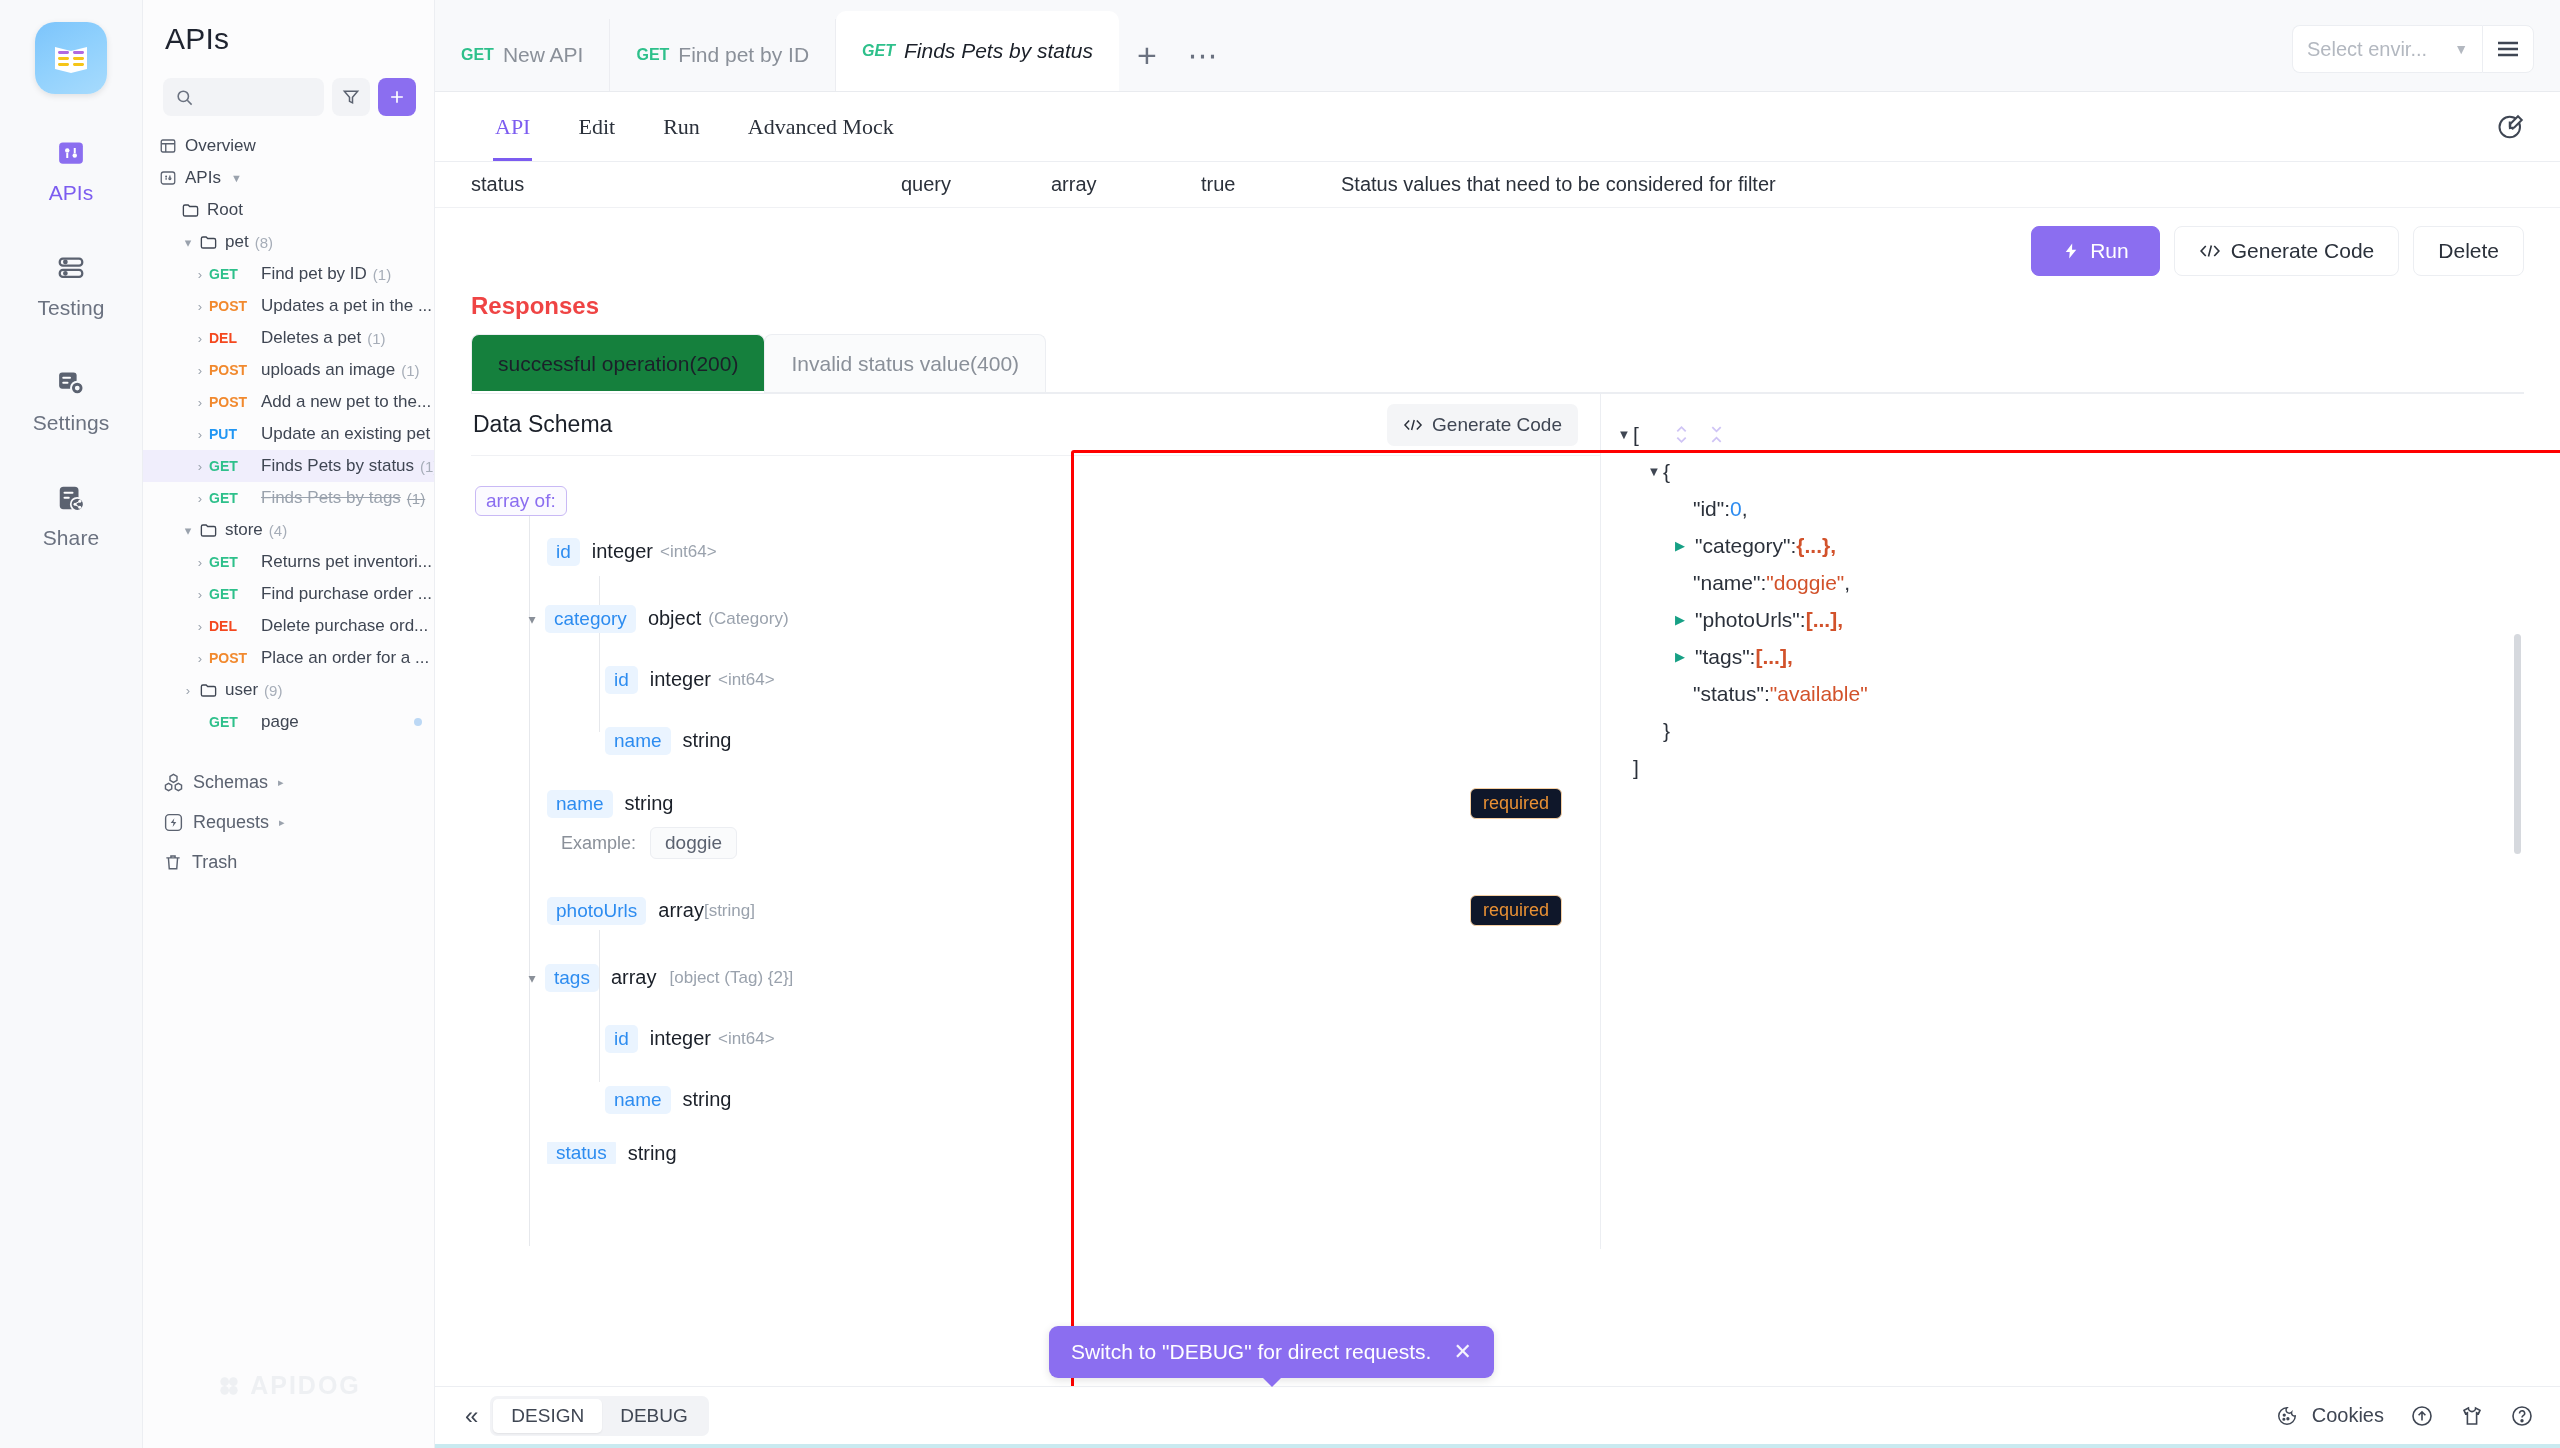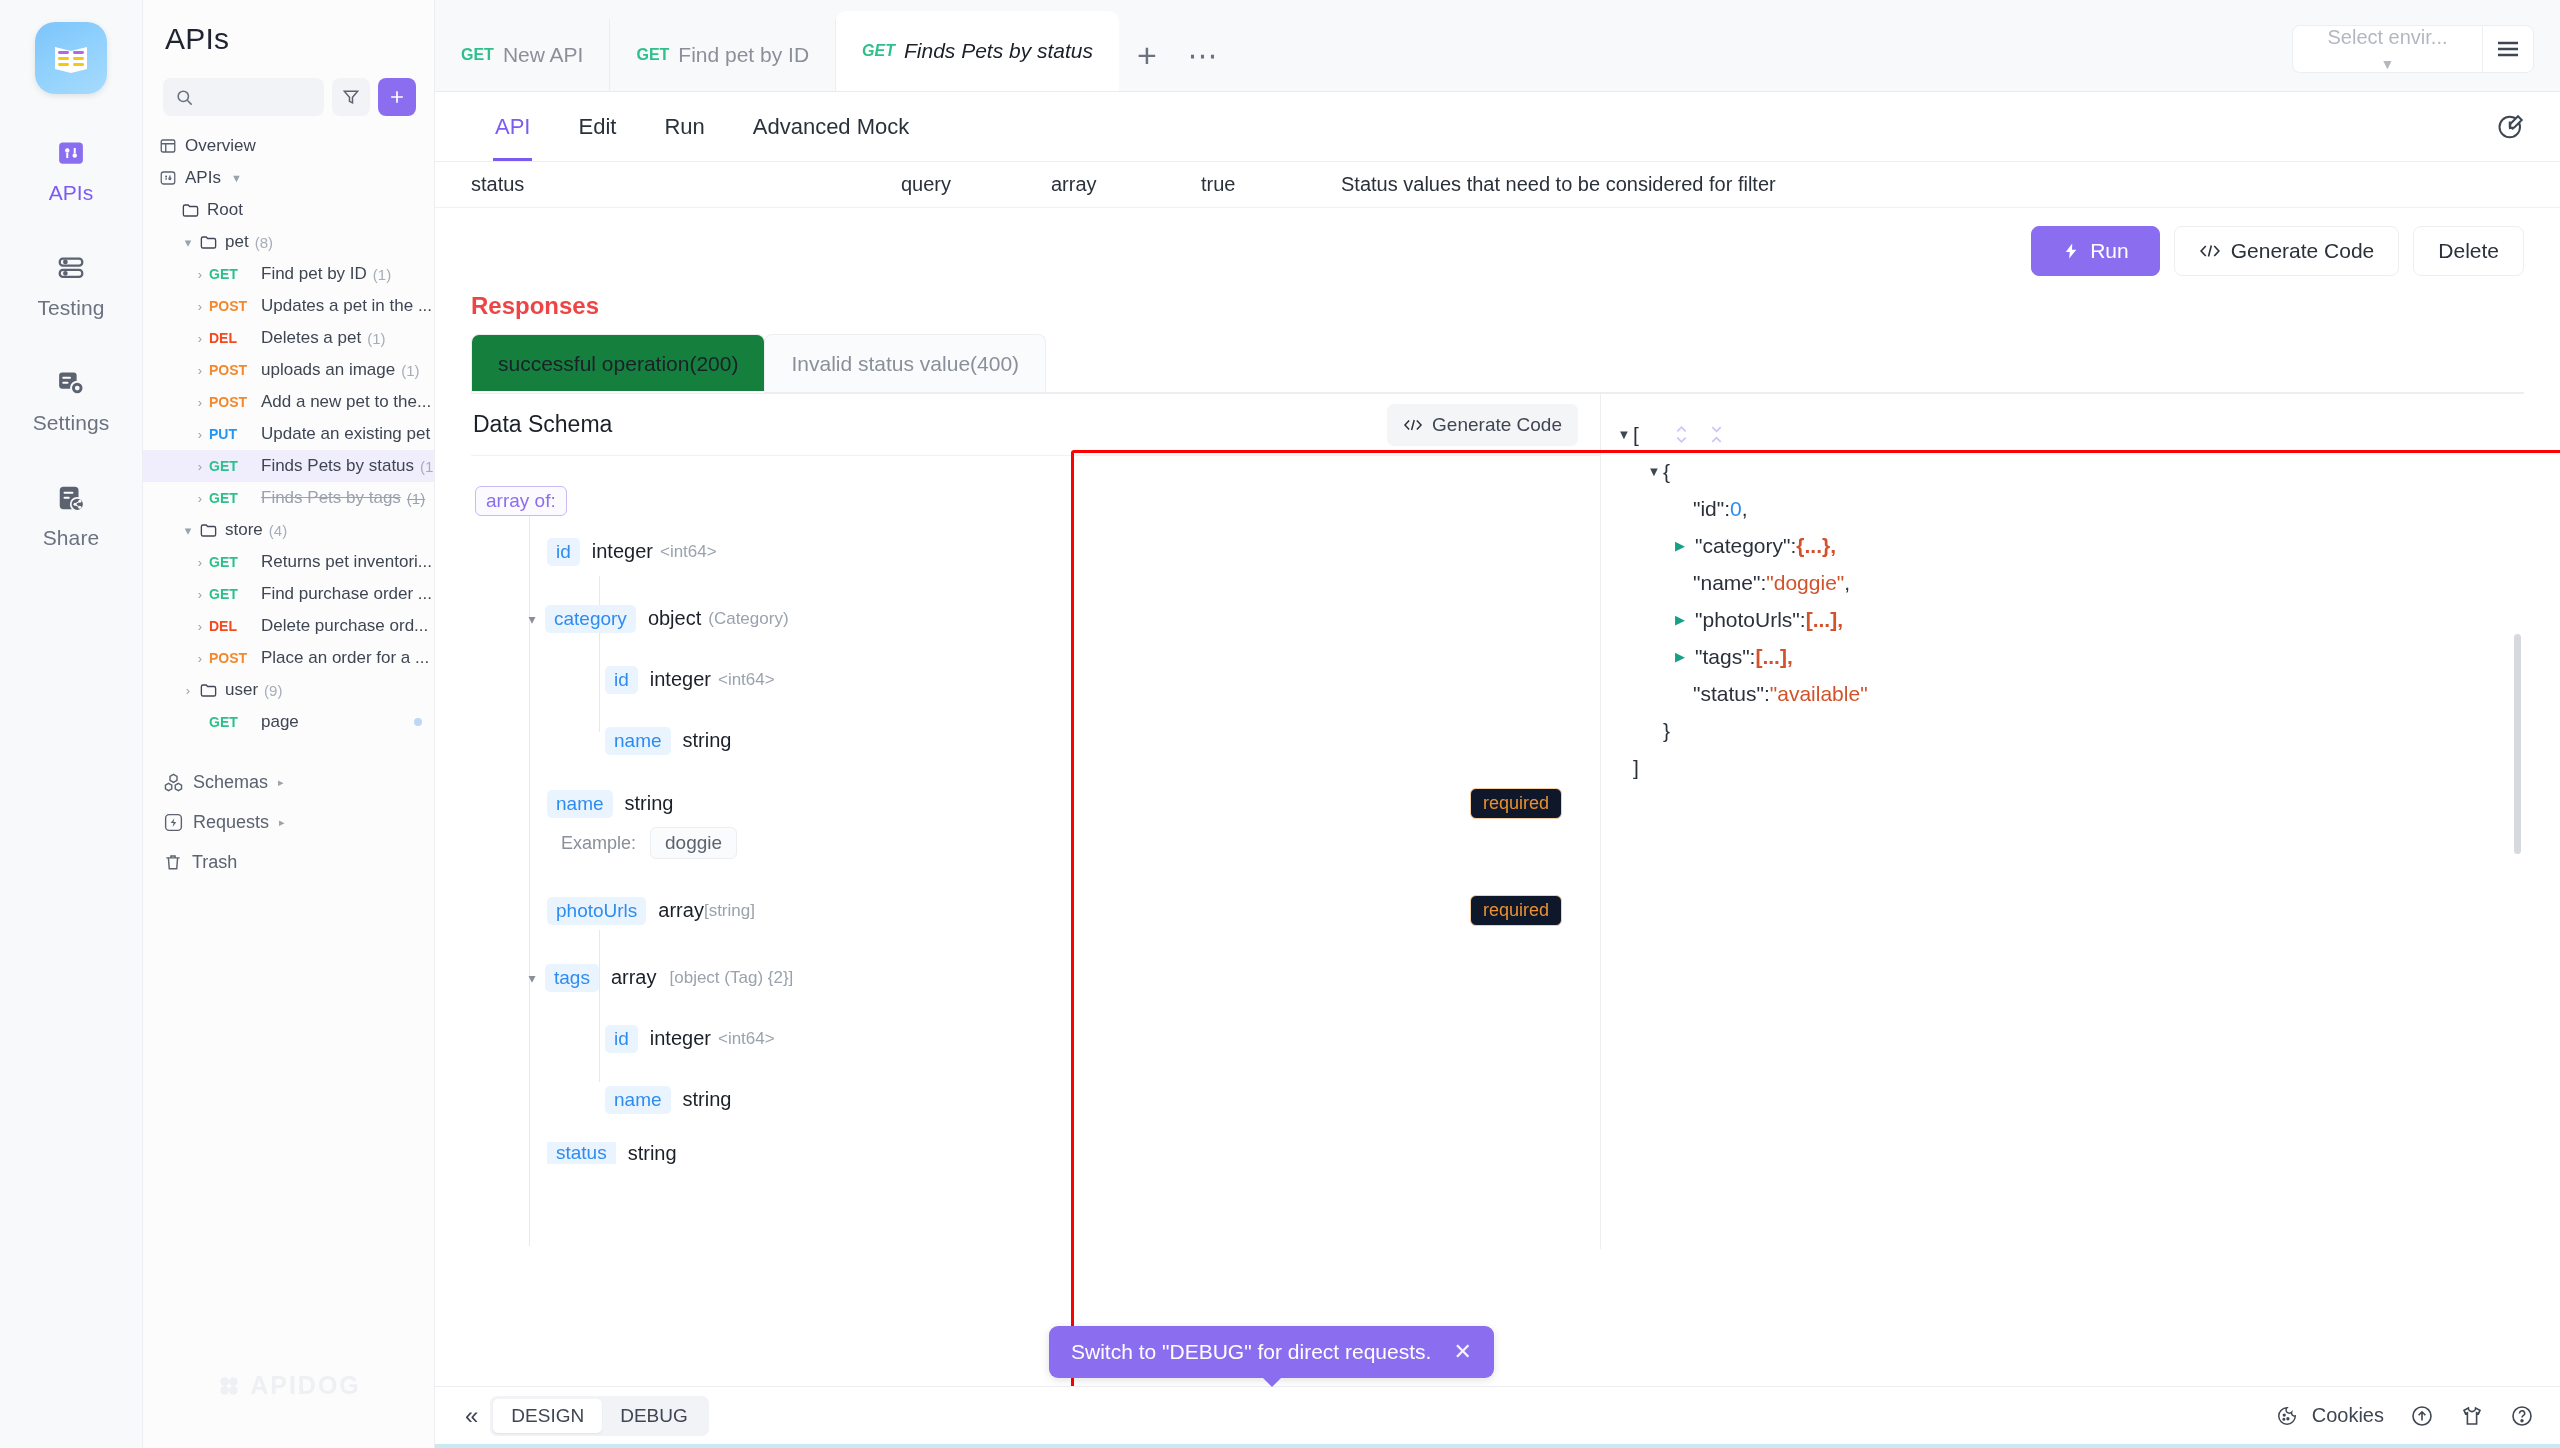--- a/index.html
+++ b/index.html
@@ -83,26 +83,26 @@
   .tab.active { background:#ffffff; color:#1b2029; border-radius:10px 10px 0 0;
                 font-style:italic; border-right:none; height:80px; }
   .tab.active .tm { font-style:italic; }
   .tab-plus { width:56px; height:72px; display:flex; align-items:center; justify-content:center;
               font-size:34px; color:#6b7280; cursor:pointer; font-weight:300; }
   .tab-more { width:56px; height:72px; display:flex; align-items:center; justify-content:center;
               font-size:30px; color:#6b7280; cursor:pointer; letter-spacing:1px; }
   .env-wrap { margin-left:auto; display:flex; align-items:center; padding: 0 26px 18px 0; gap:0; }
   .env-sel { width:190px; height:48px; border:1px solid #eceef2; border-right:none;
              border-radius:8px 0 0 8px; background:#fff; display:flex; align-items:center;
-             justify-content:space-between; padding: 0 14px; color:#b3b8c0; font-size:20px; cursor:pointer;flex-direction:column; }
+             justify-content:space-between; padding: 0 14px; color:#b3b8c0; font-size:20px; cursor:pointer; }
   .env-menu { width:52px; height:48px; border:1px solid #eceef2; border-radius:0 8px 8px 0;
               background:#fff; display:flex; align-items:center; justify-content:center; cursor:pointer; }
 
   .subtabs { height:70px; flex:0 0 70px; display:flex; align-items:center; padding-left:36px;
-             border-bottom:1px solid #eceef2; gap:0; position:relative; }
+             border-bottom:1px solid #eceef2; gap:0; position:relative;font-family:Liberation Serif, serif; }
   .stab { font-size:22px; color:#2b313b; padding: 0 24px; height:100%; display:flex; align-items:center;
           cursor:pointer; position:relative; }
   .stab.active { color:#7c5cf0; }
   .stab.active:after { content:''; position:absolute; left:22px; right:22px; bottom:0; height:3px; background:#7c5cf0; }
   .subtabs .right-ico { margin-left:auto; margin-right:34px; cursor:pointer; }
 
   .body { flex:1; overflow:hidden; position:relative; background:#fff; }
 
   .paramrow { display:flex; align-items:center; height:46px; font-size:20px; color:#2b313b;
               border-bottom:1px solid #f0f1f4; padding-left:36px; }

